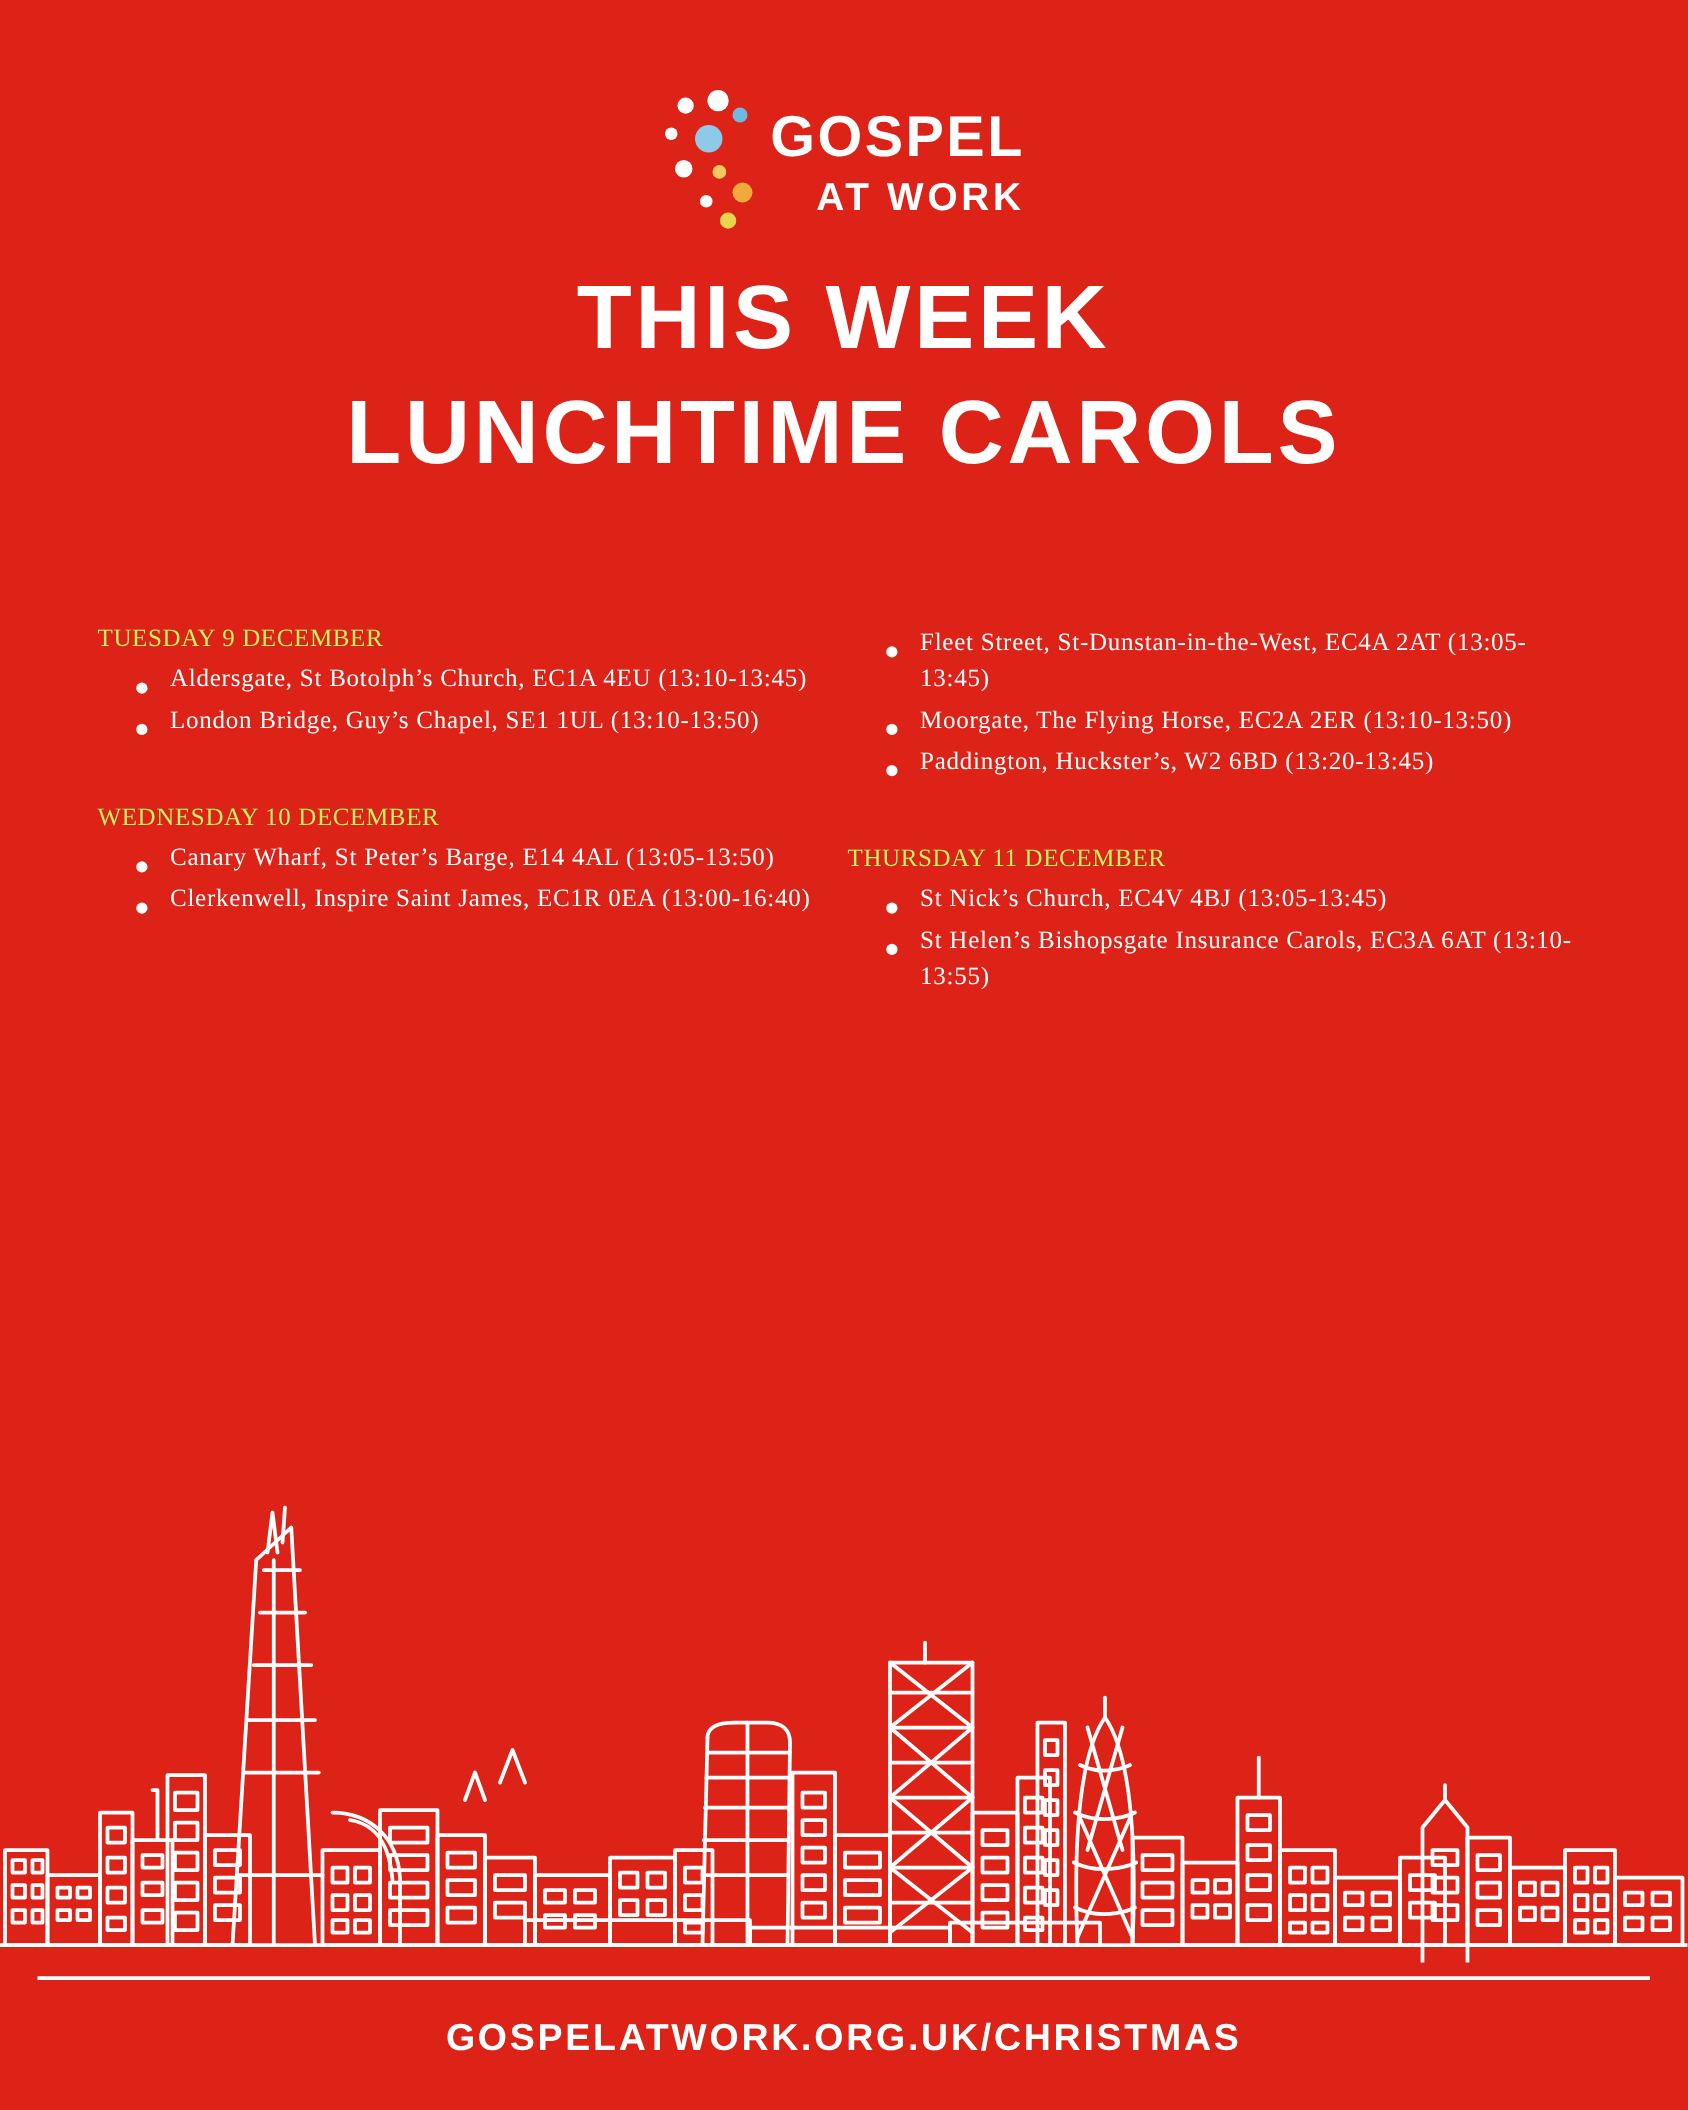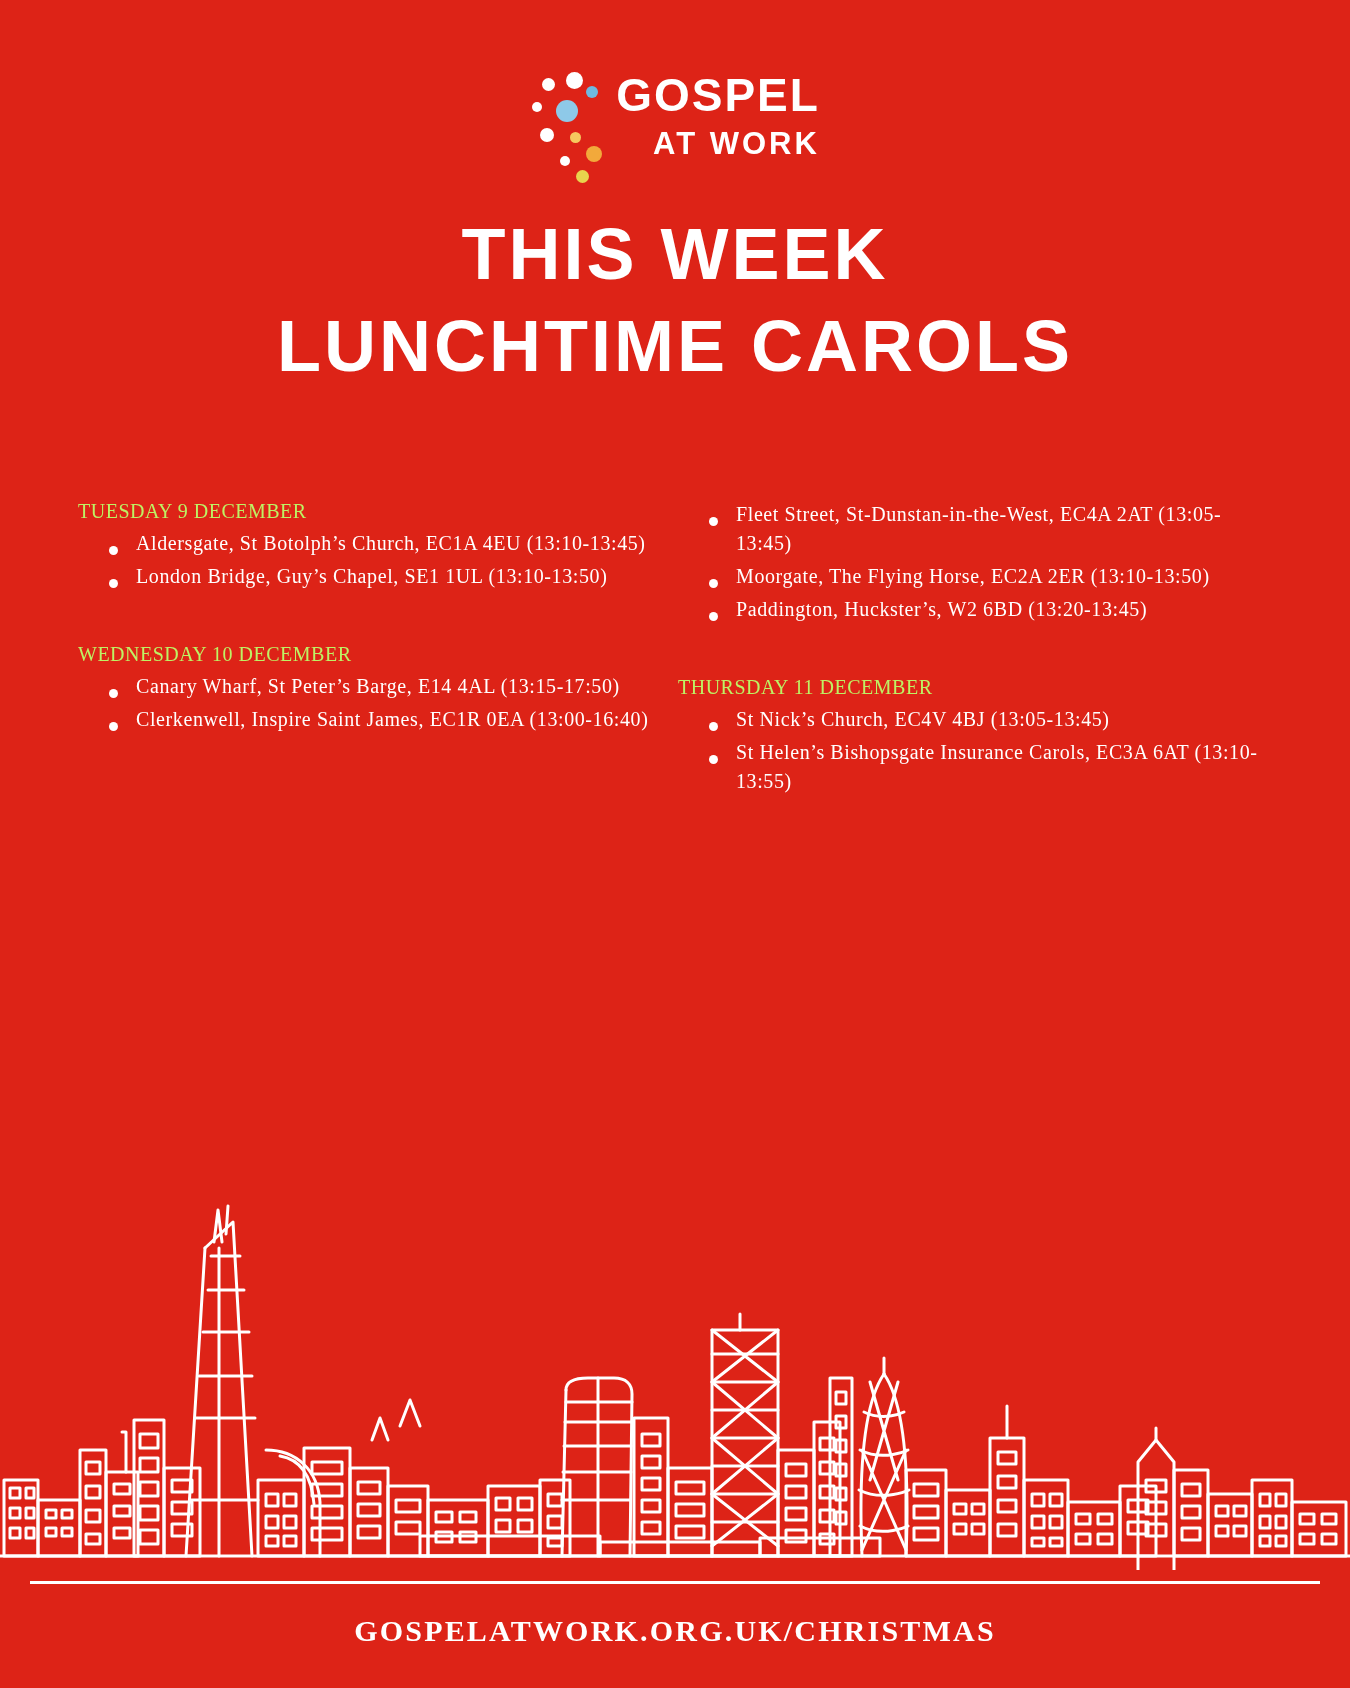--- a/index.html
+++ b/index.html
@@ -26,21 +26,21 @@
     position: absolute;
     top: 72px;
     left: 0;
     width: 100%;
     display: flex;
     justify-content: center;
     align-items: flex-start;
   }
   .logo-inner {
     display: flex;
-    align-items: flex-start;
+    align-items: center;
     gap: 14px;
   }
   .logo-dots {
     width: 72px;
     height: 115px;
     position: relative;
   }
   .logo-dots span {
     position: absolute;
     border-radius: 50%;
@@ -153,21 +153,21 @@
     height: 3px;
     background: #ffffff;
   }
   .footer-url {
     position: absolute;
     left: 0;
     bottom: 40px;
     width: 100%;
     text-align: center;
     color: #ffffff;
-    font-family: Liberation Serif, serif;
+    font-family: Liberation Sans, sans-serif;
     font-weight: bold;
     font-size: 30px;
     letter-spacing: 2.2px;
   }
 </style>
 </head>
 <body>
 
 <div class="poster">
 
@@ -202,21 +202,21 @@
     <div class="col col-left">
 
       <div class="day-heading">TUESDAY 9 DECEMBER</div>
       <ul class="events">
         <li>Aldersgate, St Botolph’s Church, EC1A 4EU (13:10-13:45)</li>
         <li>London Bridge, Guy’s Chapel, SE1 1UL (13:10-13:50)</li>
       </ul>
 
       <div class="day-heading">WEDNESDAY 10 DECEMBER</div>
       <ul class="events last">
-        <li>Canary Wharf, St Peter’s Barge, E14 4AL (13:15-17:50)</li>
+        <li>Canary Wharf, St Peter’s Barge, E14 4AL (13:05-13:50)</li>
         <li>Clerkenwell, Inspire Saint James, EC1R 0EA (13:00-16:40)</li>
       </ul>
 
     </div>
 
     <div class="col col-right">
 
       <ul class="events right-first-list">
         <li>Fleet Street, St-Dunstan-in-the-West,  EC4A 2AT (13:05-13:45)</li>
         <li>Moorgate, The Flying Horse, EC2A 2ER (13:10-13:50)</li>

